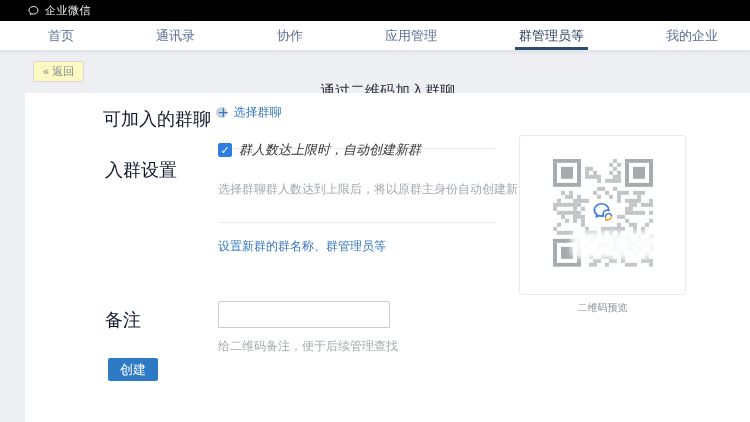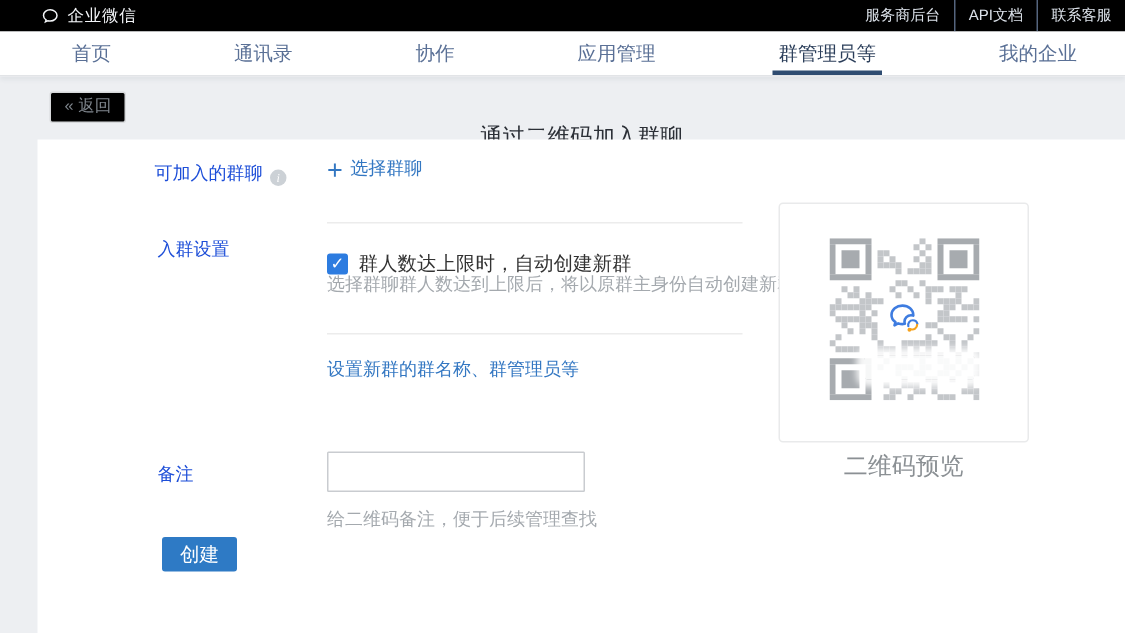--- a/index.html
+++ b/index.html
@@ -23,40 +23,40 @@
             padding:0 24px 0 40px; position:relative; z-index:2;
             box-shadow:0 2px 3px rgba(40,50,70,.06); }
   .nav-item { font-size:13px; color:#5a7096; display:flex; align-items:center;
               position:relative; padding:0 8px; cursor:pointer; white-space:nowrap; }
   .nav-item.active { color:#2b3e5a; }
   .nav-item.active::after { content:""; position:absolute; left:4px; right:4px;
               bottom:0; height:3px; background:#2f4c71; }
   
   .header-strip { position:absolute; top:51px; left:0; right:0; height:42px; }
   .back-btn { position:absolute; left:33px; top:10px; height:21px; padding:0 9px;
-              background:#000000; border:1px solid #d7d9db; border-radius:2px;
+              background:#fef9c3; border:1px solid #d7d9db; border-radius:2px;
               font-size:11px; color:#7f868d; line-height:19px; cursor:pointer; }
   .page-title { position:absolute; left:25px; right:0; top:31px; text-align:center;
               font-size:15px; color:#2b2f36; }
   
   .card { position:absolute; left:25px; top:93px; right:0; bottom:0; background:#fff; }
-  .lbl { position:absolute; font-size:12px; color:#1d4ed8; display:flex;
-         align-items:flex-end; gap:5px; }
+  .lbl { position:absolute; font-size:18px; color:#0f172a; display:flex;
+         align-items:flex-start; gap:5px; }
   .info-icon { width:11px; height:11px; border-radius:50%; background:#ccd1d6;
          color:#fff; font-size:8px; line-height:11px; text-align:center;
          font-style:italic; font-family:"Liberation Serif",serif; }
   .info-icon::after { content:"i"; }
   .link-blue { color:#3377c2; cursor:pointer; font-size:12px; }
   .action-row { position:absolute; left:193px; top:11px; display:flex;
          align-items:center; gap:5px; }
   .plus-icon { color:#3377c2; font-size:18px; line-height:16px; font-weight:400; }
   .plus-icon::before { content:"+"; }
   .divider { position:absolute; left:193px; width:277px; height:1px; background:#ececec; }
-  .checkbox-row { position:absolute; left:193px; top:74px; display:flex;
-         align-items:center; gap:7px; font-size:13px; color:#333; cursor:pointer; }
+  .checkbox-row { position:absolute; left:193px; top:48px; display:flex;
+         align-items:center; gap:7px; font-size:13px; color:#333; cursor:pointer;font-style:italic; }
   .checkbox { width:14px; height:14px; border:1px solid #b7bcc2; border-radius:2px;
          background:#fff; font-size:11px; line-height:13px; text-align:center; color:#fff; }
   .checkbox.checked { background:#2d7ce0; border-color:#2d7ce0; }
   .checkbox.checked::after { content:"✓"; }
   .sub-hint { position:absolute; left:193px; font-size:12px; color:#a4a9ae; }
   .config-link { position:absolute; left:193px; top:145px; }
   .remark-input { position:absolute; left:193px; top:208px; width:172px; height:27px;
          border:1px solid #c9ccd0; border-radius:1px; padding:0 7px; font-size:12px;
          color:#333; outline:none; font-family:inherit; }
   .input-hint { top:245px; }
@@ -67,39 +67,34 @@
   .qr-panel { position:absolute; left:494px; top:42px; width:167px; height:160px;
          background:#fff; border:1px solid #e9eaeb; border-radius:3px; }
   .qr-code { position:absolute; left:50%; top:50%; transform:translate(-50%,-52%); }
   .qr-logo { position:absolute; left:50%; top:50%; transform:translate(-50%,-62%);
          background:#fff; border-radius:4px; padding:1px; }
   .qr-logo svg { display:block; }
   .qr-mask { position:absolute; left:56px; top:101px; width:74px; height:16px;
          background:rgba(255,255,255,.9); box-shadow:0 0 5px 5px rgba(255,255,255,.9);
          border-radius:3px; }
   .qr-caption { position:absolute; left:494px; top:208px; width:167px;
-         text-align:center; font-size:16px; color:#8b9094; }
+         text-align:center; font-size:10px; color:#8b9094; }
 </style>
 </head>
 <body>
 
 <div class="topbar">
   <div class="brand">
     <span>
       <svg width="13" height="12" viewBox="0 0 24 24" fill="none">
         <path d="M12 3c-5 0-9 3.4-9 7.6 0 2.4 1.3 4.5 3.4 5.9l-.8 2.7 3.1-1.6c1 .3 2.1.5 3.3.5 5 0 9-3.4 9-7.5S17 3 12 3z" stroke="#f3f5f8" stroke-width="2"></path>
       </svg>
     </span>
     <span>企业微信</span>
   </div>
-  <div class="topbar-links">
-      <span class="topbar-link">服务商后台</span>
-      <span class="topbar-link">API文档</span>
-      <span class="topbar-link">联系客服</span>
-    </div>
 </div>
 
 <div class="navbar">
     <div class="nav-item">首页</div>
     <div class="nav-item">通讯录</div>
     <div class="nav-item">协作</div>
     <div class="nav-item">应用管理</div>
     <div class="nav-item active">群管理员等</div>
     <div class="nav-item">我的企业</div>
   </div>

